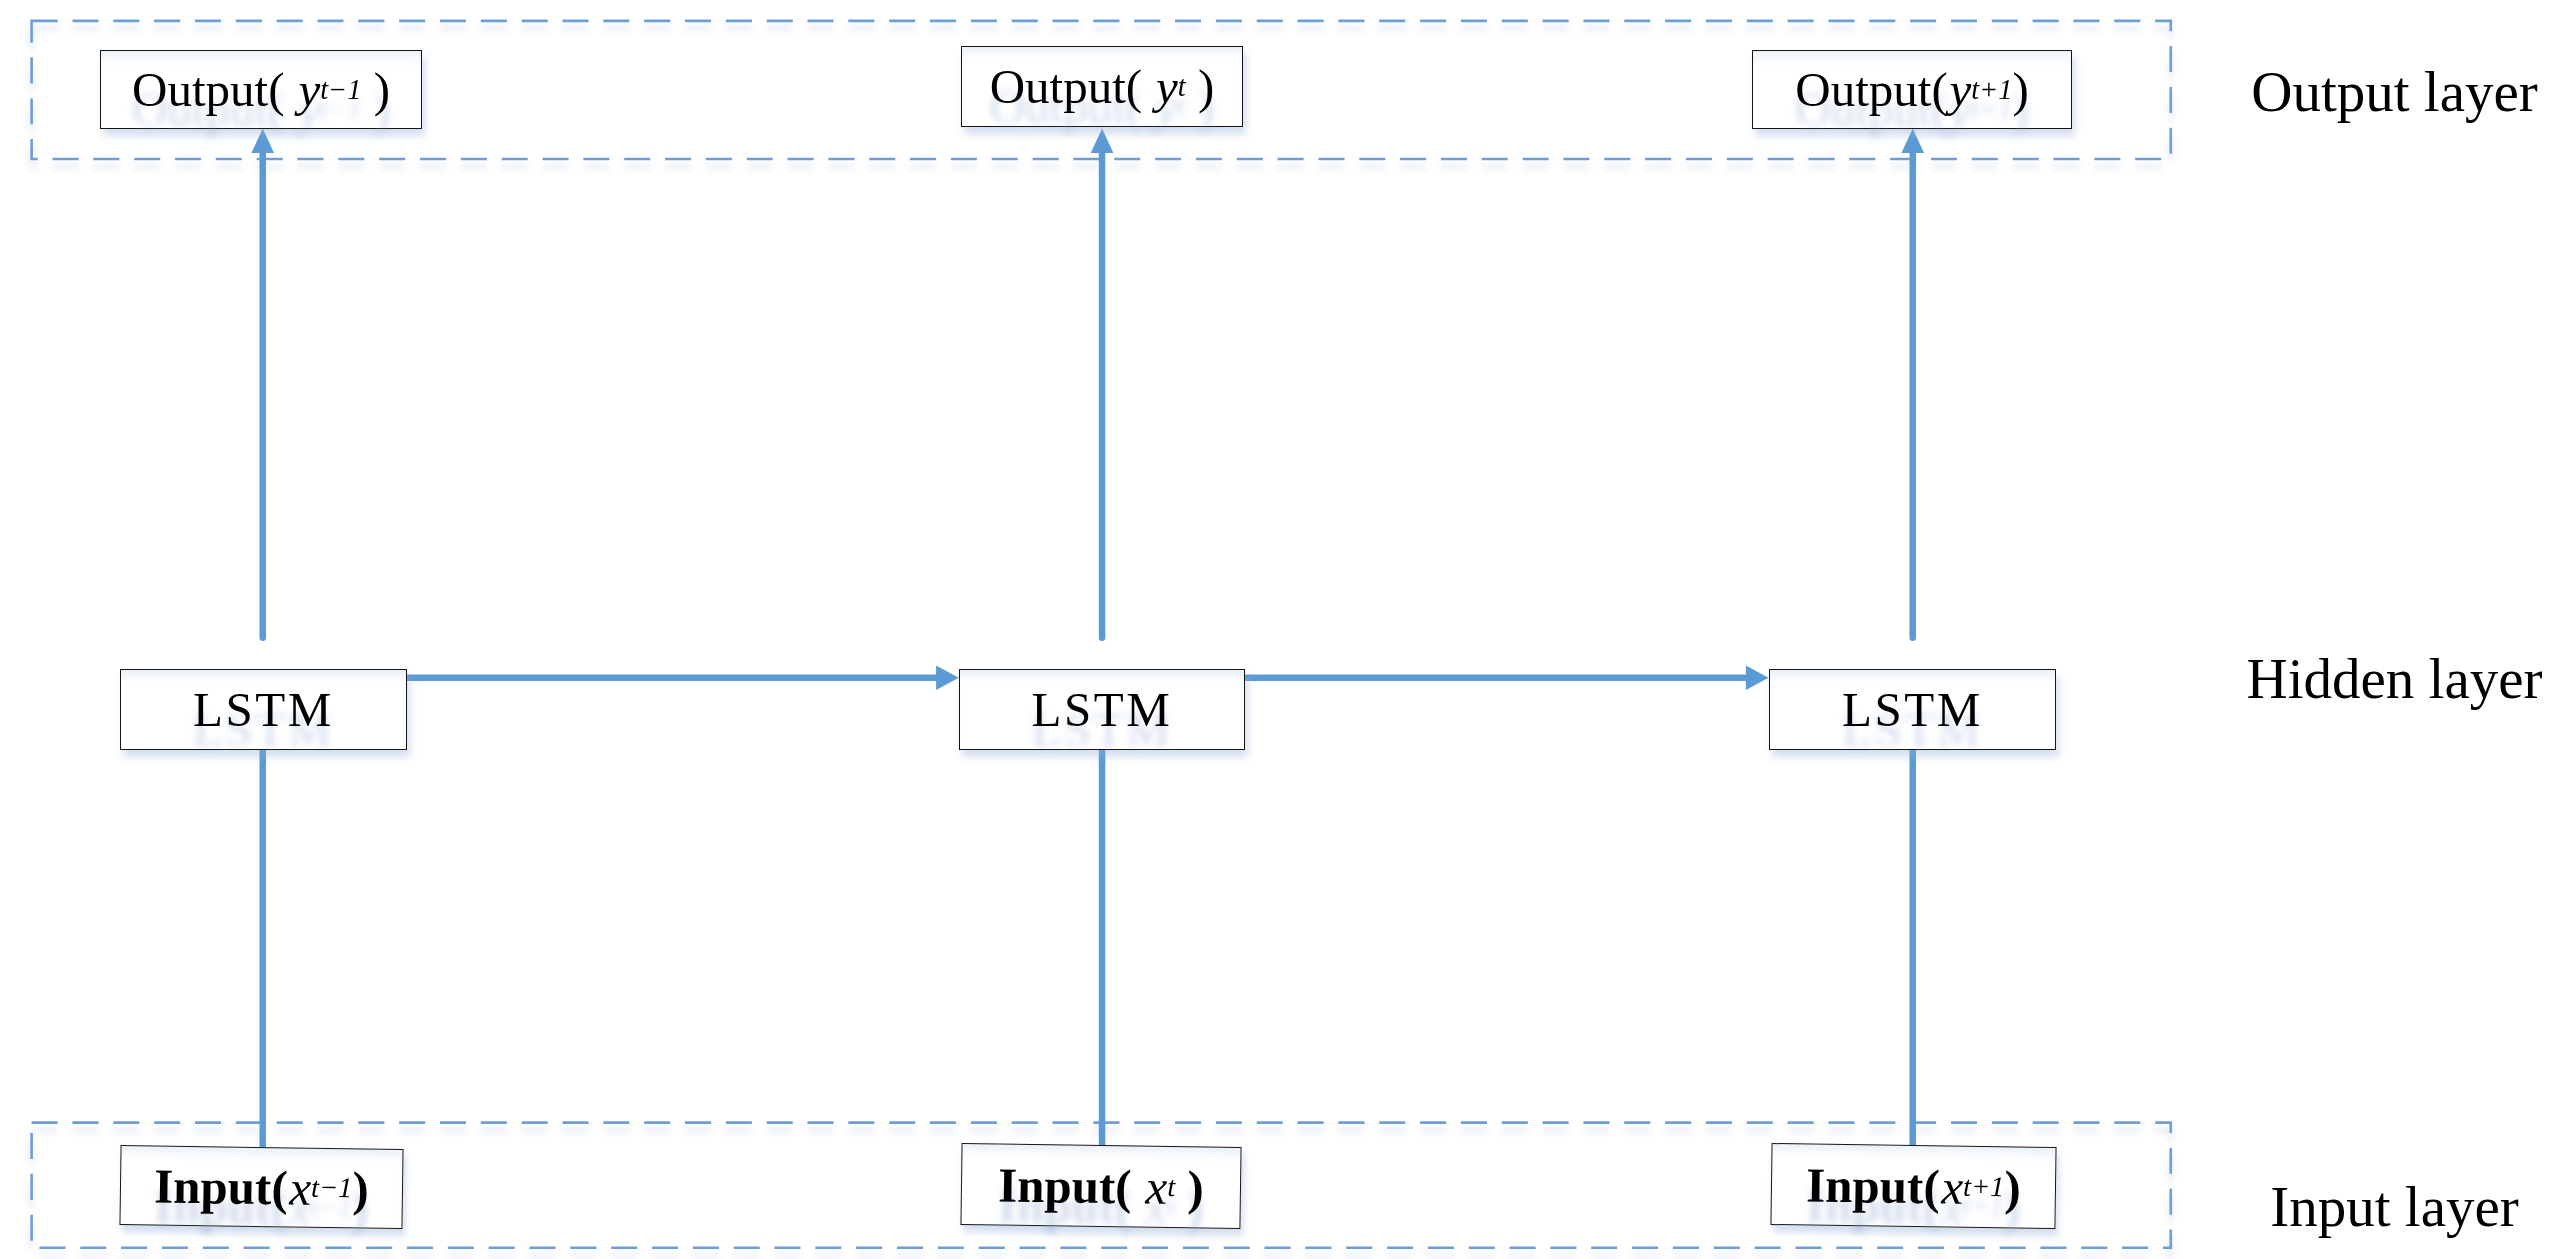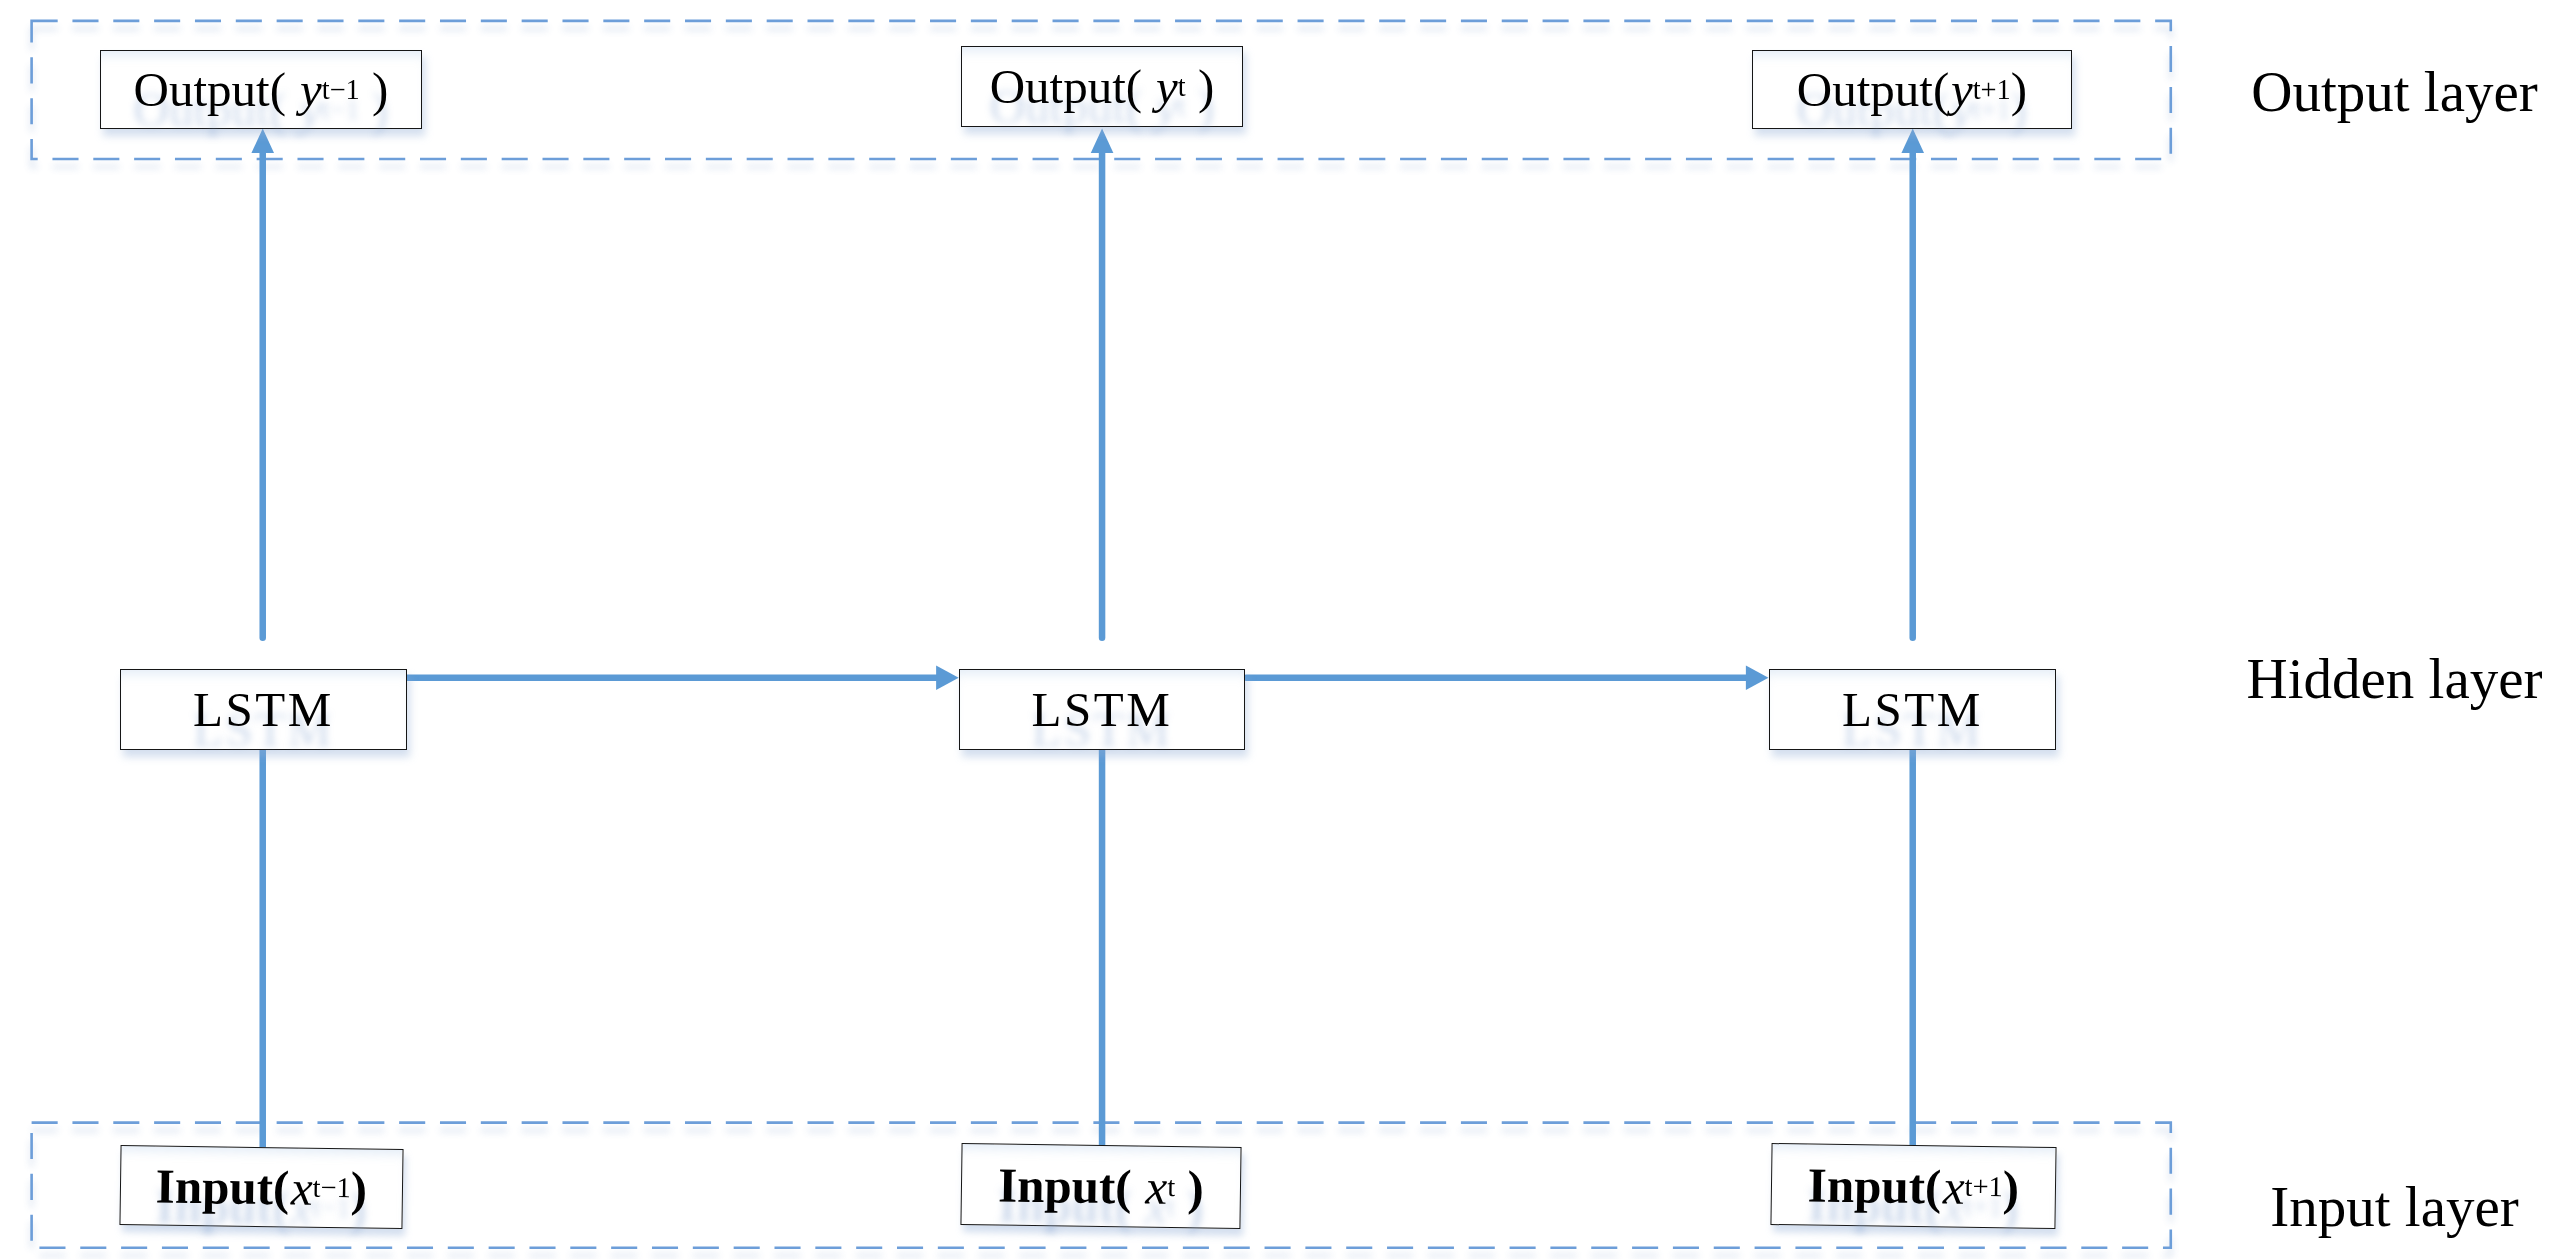--- a/index.html
+++ b/index.html
@@ -32,21 +32,21 @@
     justify-content: center;
     color: #000;
     font-size: 49px;
     white-space: pre;
     box-shadow: 2.6px 7px 7.8px rgba(148,176,214,0.40),
                 inset 0 10.4px 10.4px -6px rgba(158,190,226,0.28);
     text-shadow: 0 20px 7.8px rgba(126,159,206,0.38);
     box-sizing: border-box;
   }
   .node .mvar { font-style: italic; padding-left: 1.7px; }
-  .node .sub  { font-size: 0.58em; vertical-align: -0.45em; letter-spacing: 0; }
+  .node .sub  { font-style: italic; font-size: 0.58em; vertical-align: -0.45em; letter-spacing: 0; }
   .node.input-node .pre, .node.input-node .suf { font-weight: bold; }
   .node.lstm-node { letter-spacing: 2.6px; margin-top: 32px; }
   .tilt { transform: rotate(0.8deg); }
 
   .layer-label {
     position: absolute;
     width: 417px;
     text-align: center;
     font-size: 57px;
     line-height: 1;

